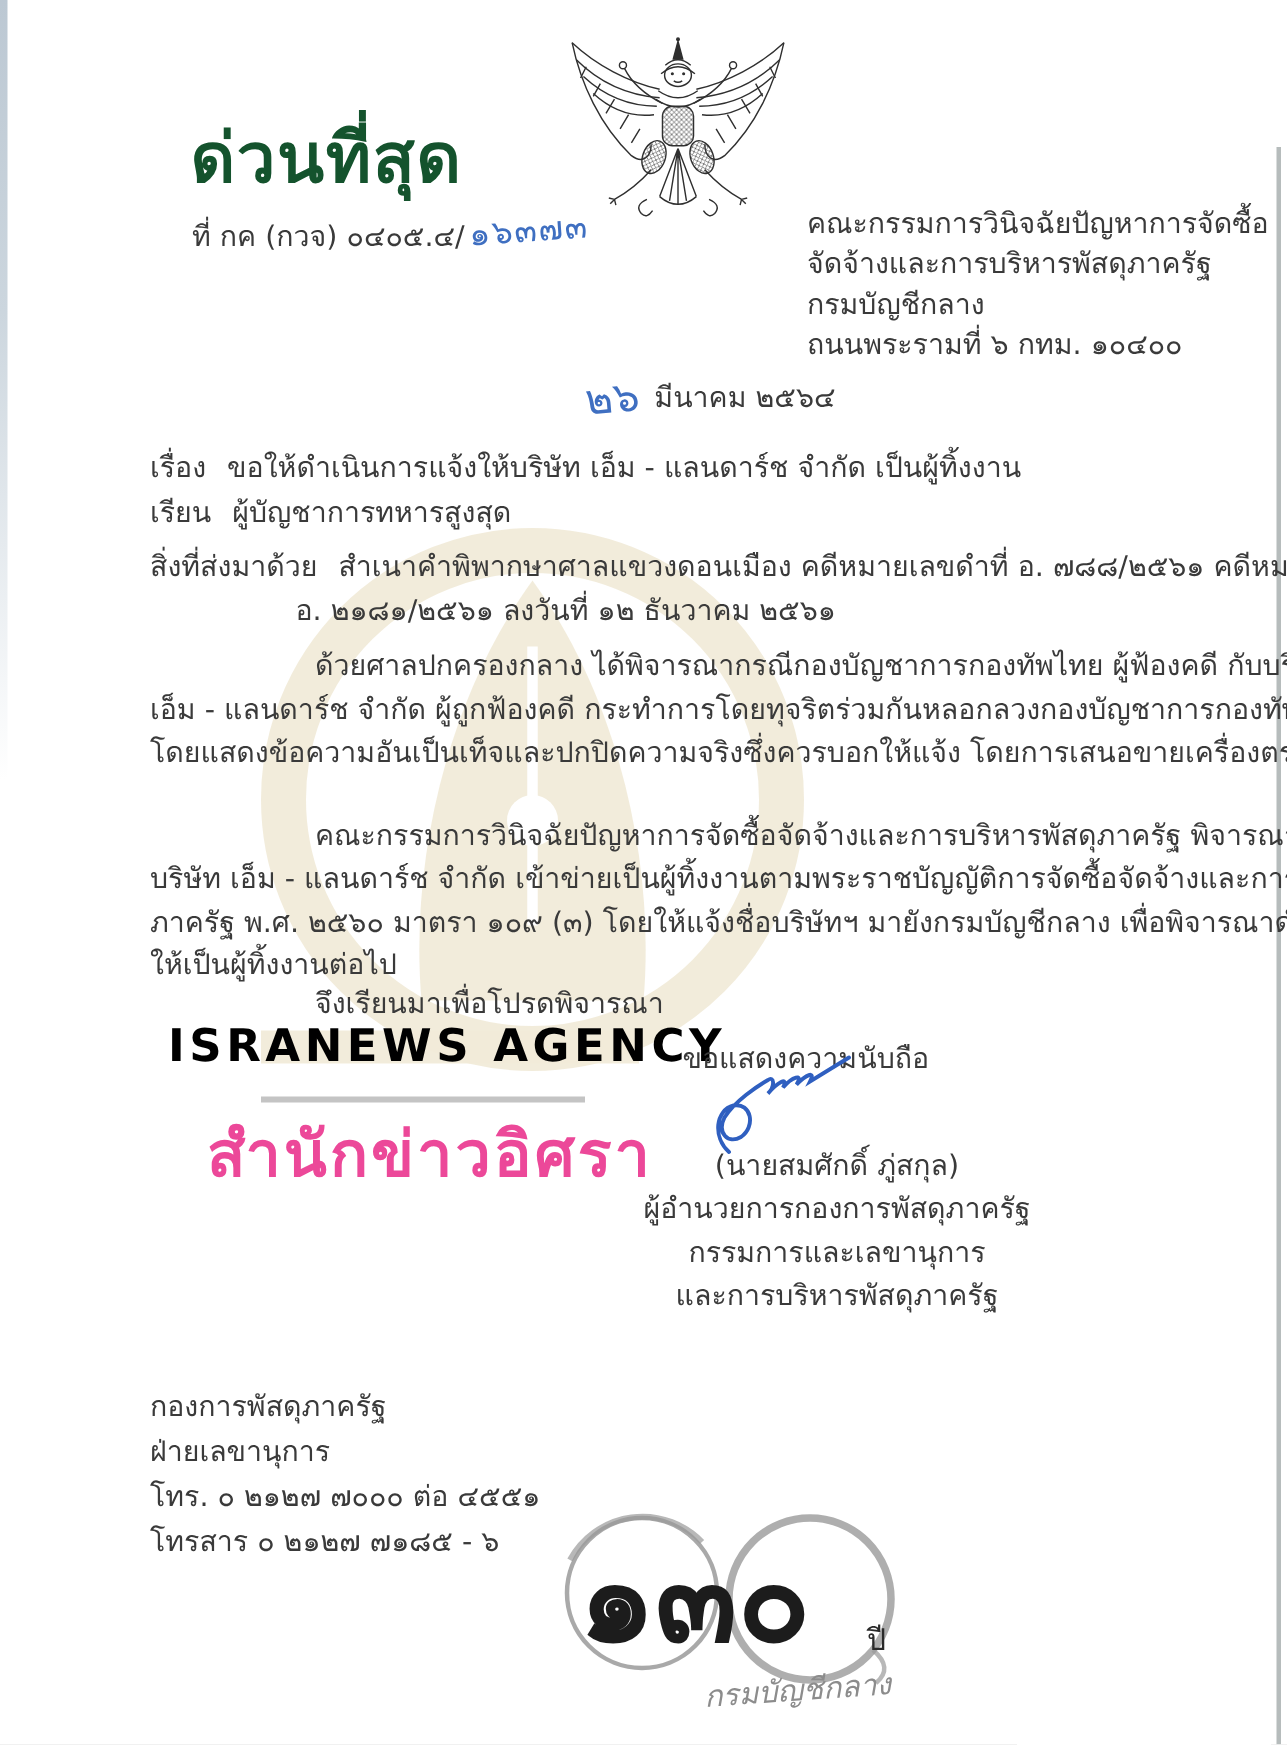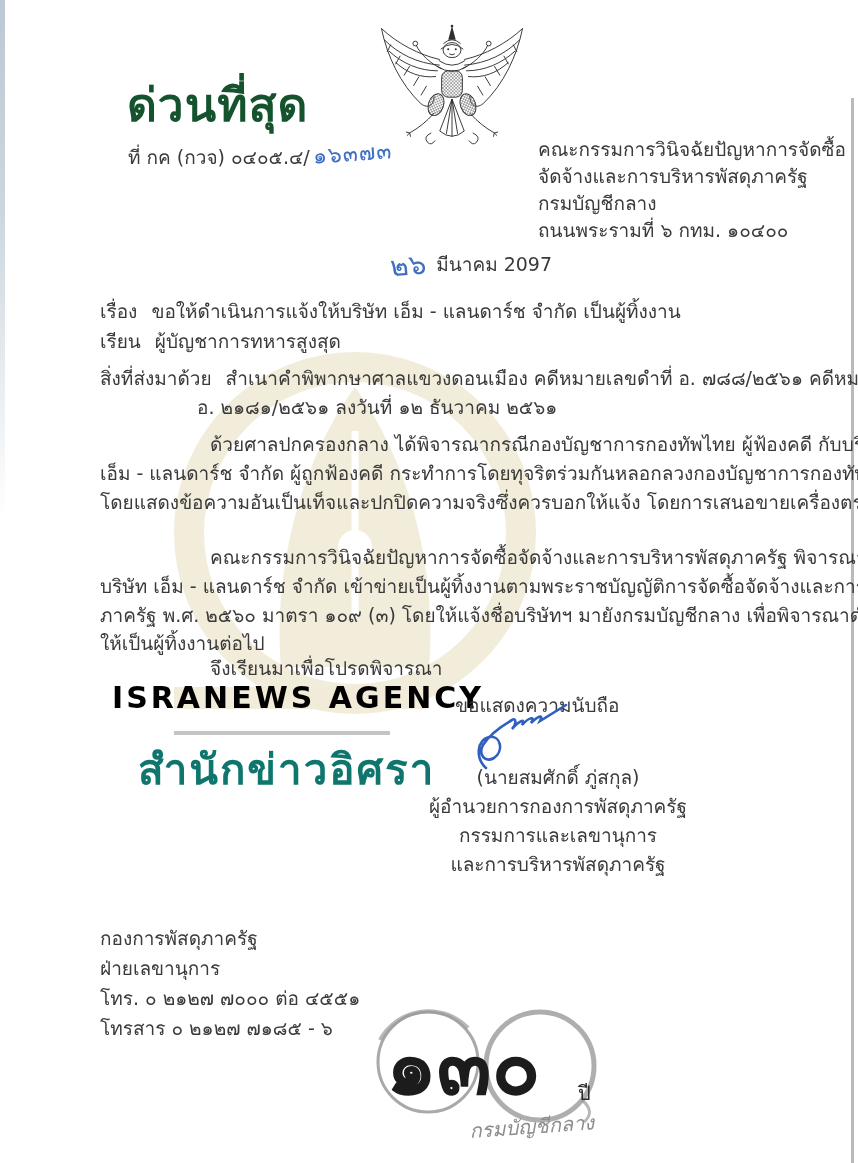--- a/index.html
+++ b/index.html
@@ -17,21 +17,21 @@
   
   .edge-left{left:0;top:0;width:5px;height:520px;
     background:linear-gradient(to bottom,#bcc8d3 0%,#ccd6de 40%,rgba(220,228,234,0) 100%);}
   .edge-right{left:851px;top:98px;width:3px;height:1065px;background:#a9b0b0;opacity:.85;}
   
   .wm-logo{left:140px;top:335px;width:430px;height:400px;z-index:0;}
   .wm-line1{left:112px;top:680px;z-index:1;font-size:30px;font-weight:bold;
     letter-spacing:3px;color:#000000;}
   .wm-underline{left:174px;top:731px;width:216px;height:4px;background:#c4c4c4;z-index:1;}
   .wm-line2{left:138px;top:736px;z-index:1;font-size:42px;font-weight:bold;
-    letter-spacing:2px;color:#0f766e;}
+    letter-spacing:2px;color:#ec4899;}
   
   .z2{z-index:2;}
   .urgent{left:127px;top:68px;font-size:46px;font-weight:700;color:#14532d;
     letter-spacing:1px;}
   .ref{left:128px;top:139px;font-size:19px;}
   .hand{color:#3f6fc1;}
   .ref .hand{display:inline-block;font-size:22px;transform:rotate(-4deg) translateY(-3px);
     margin-left:3px;letter-spacing:1px;}
   .garuda{left:372px;top:20px;width:160px;height:128px;}
   .sender{left:538px;top:136px;font-size:19px;line-height:27px;}
@@ -135,21 +135,21 @@
   </svg>
 
   <div class="abs sender z2">
     <div class="line">คณะกรรมการวินิจฉัยปัญหาการจัดซื้อ</div>
     <div class="line">จัดจ้างและการบริหารพัสดุภาครัฐ</div>
     <div class="line">กรมบัญชีกลาง</div>
     <div class="line">ถนนพระรามที่ ๖ กทม. ๑๐๔๐๐</div>
   </div>
 
   <div class="abs dateline z2 line">
-    <span class="hand">๒๖</span><span>มีนาคม 2097</span>
+    <span class="hand">๒๖</span><span>มีนาคม ๒๕๖๔</span>
   </div>
 
   <div class="abs subject z2 line">
     <span class="lbl">เรื่อง</span><span>ขอให้ดำเนินการแจ้งให้บริษัท เอ็ม - แลนดาร์ช จำกัด เป็นผู้ทิ้งงาน</span>
   </div>
 
   <div class="abs to z2 line">
     <span class="lbl">เรียน</span><span>ผู้บัญชาการทหารสูงสุด</span>
   </div>
 

